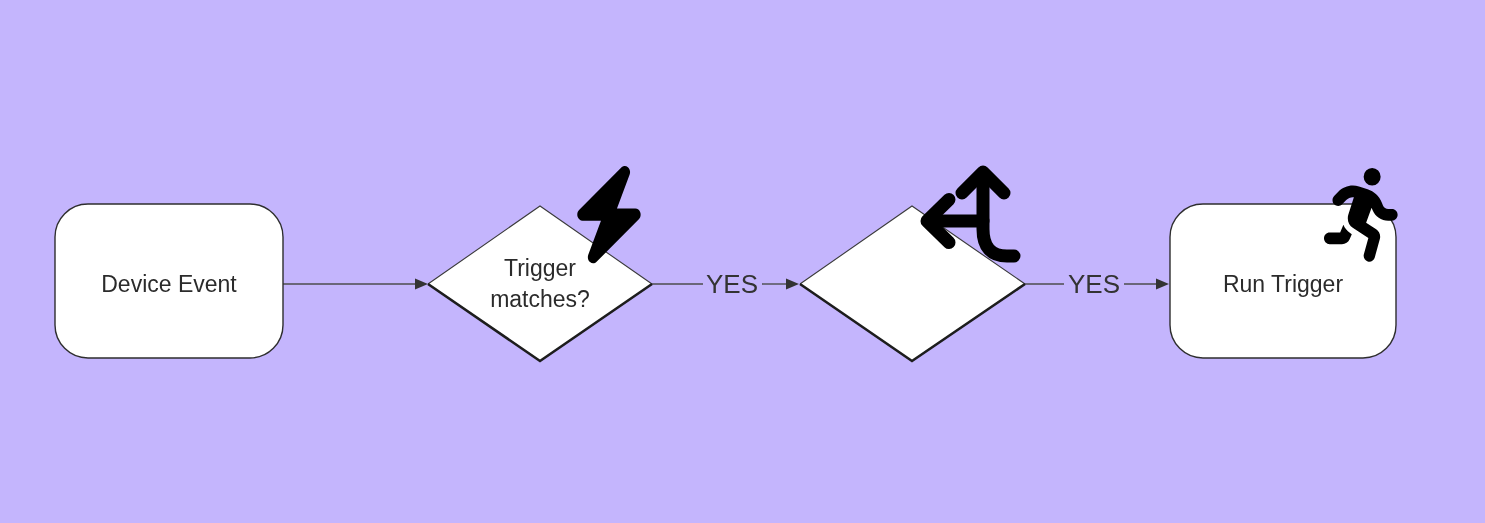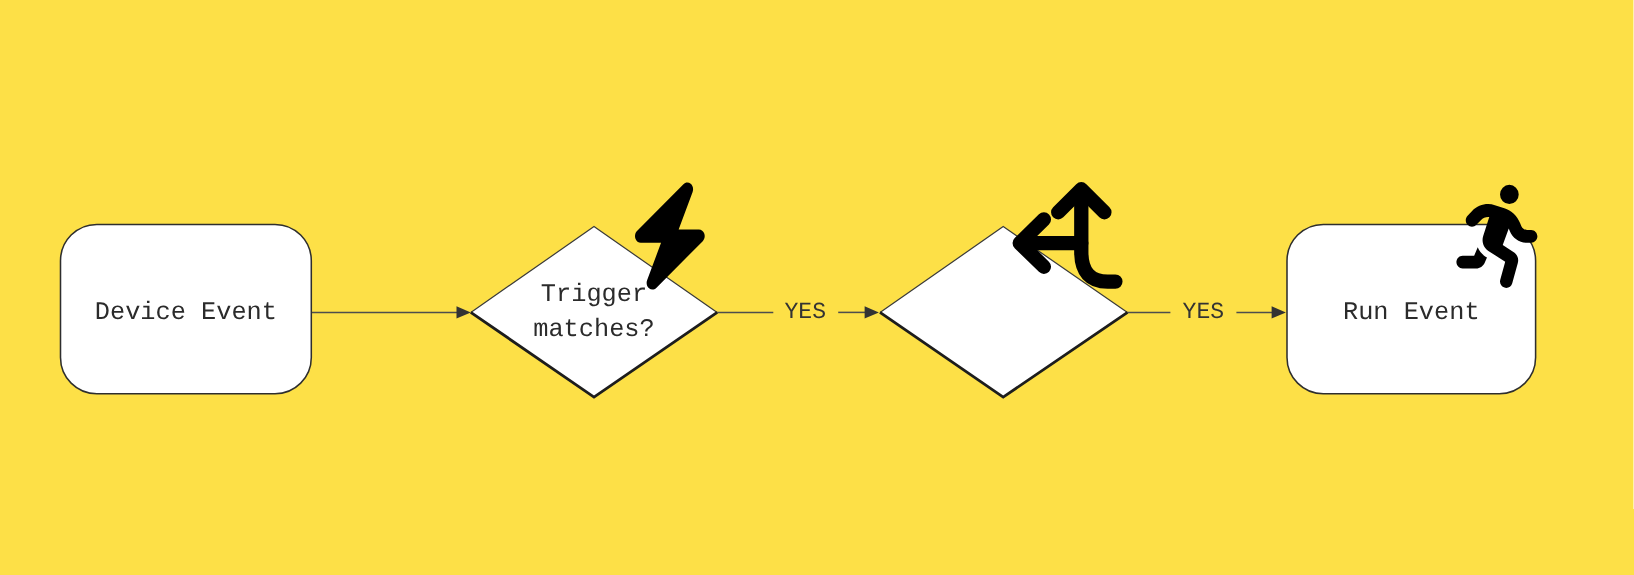--- a/index.html
+++ b/index.html
@@ -4,23 +4,23 @@
 <style>
   html, body {
     margin: 0;
     padding: 0;
     background: #ffffff;
   }
   .canvas {
     position: relative;
     width: 1485px;
     height: 523px;
-    background: #fde047;
+    background: #c4b5fd;
     overflow: hidden;
-    font-family: Liberation Mono, monospace;
+    font-family: Liberation Sans, sans-serif;
   }
   .canvas svg {
     position: absolute;
     left: 0;
     top: 0;
   }
   .label {
     position: absolute;
     display: flex;
     align-items: center;
@@ -28,21 +28,21 @@
     text-align: center;
     white-space: pre-line;
     color: #2b2b2b;
     pointer-events: none;
   }
   .node-label {
     font-size: 23px;
     line-height: 31px;
   }
   .edge-label {
-    font-size: 21px;
+    font-size: 26px;
     color: #333333;
   }
 </style>
 </head>
 <body>
 
 <div class="canvas">
 
   <svg width="1485" height="523" viewBox="0 0 1485 523" xmlns="http://www.w3.org/2000/svg">
 
@@ -98,19 +98,19 @@
       <path fill="#000000" d="M320 48a48 48 0 1 0-96 0 48 48 0 1 0 96 0zM125.7 175.5c9.9-9.9 23.4-15.5 37.5-15.5c1.9 0 3.8 .1 5.6 .3L137.6 254c-9.3 28 1.7 58.8 26.8 74.5l86.2 53.9-25.4 88.8c-4.9 17 5 34.7 22 39.6s34.7-5 39.6-22l28.7-100.4c5.9-20.6-2.6-42.6-20.7-53.9L238 299l30.9-82.4 5.1 12.3C289 264.7 323.9 288 362.7 288H384c17.7 0 32-14.3 32-32s-14.3-32-32-32H362.7c-12.9 0-24.6-7.8-29.5-19.7l-6.3-15c-14.6-35.1-44.1-61.9-80.5-73.1l-48.7-15c-11.1-3.4-22.7-5.2-34.4-5.2c-31 0-60.8 12.3-82.7 34.3L57.4 153.4c-12.5 12.5-12.5 32.8 0 45.3s32.8 12.5 45.3 0l23-23.2zM91.2 352H32c-17.7 0-32 14.3-32 32s14.3 32 32 32h69.6c19 0 36.2-11.2 43.9-28.5L157 361.6l-9.5-6c-17.5-10.9-30.5-26.8-37.9-44.9L91.2 352z"></path>
     </g>
   </svg>
 
   <div class="label node-label" style="left:69px; top:252px; width:200px; height:64px;">Device Event</div>
 
   <div class="label node-label" style="left:440px; top:250px; width:200px; height:68px;">Trigger
 matches?</div>
 
 
-  <div class="label node-label" style="left:1183px; top:252px; width:200px; height:64px;">Run Event</div>
+  <div class="label node-label" style="left:1183px; top:252px; width:200px; height:64px;">Run Trigger</div>
 
   <div class="label edge-label" style="left:701px; top:266px; width:62px; height:36px;">YES</div>
 
   <div class="label edge-label" style="left:1063px; top:266px; width:62px; height:36px;">YES</div>
 
 </div>
 
 </body></html>

